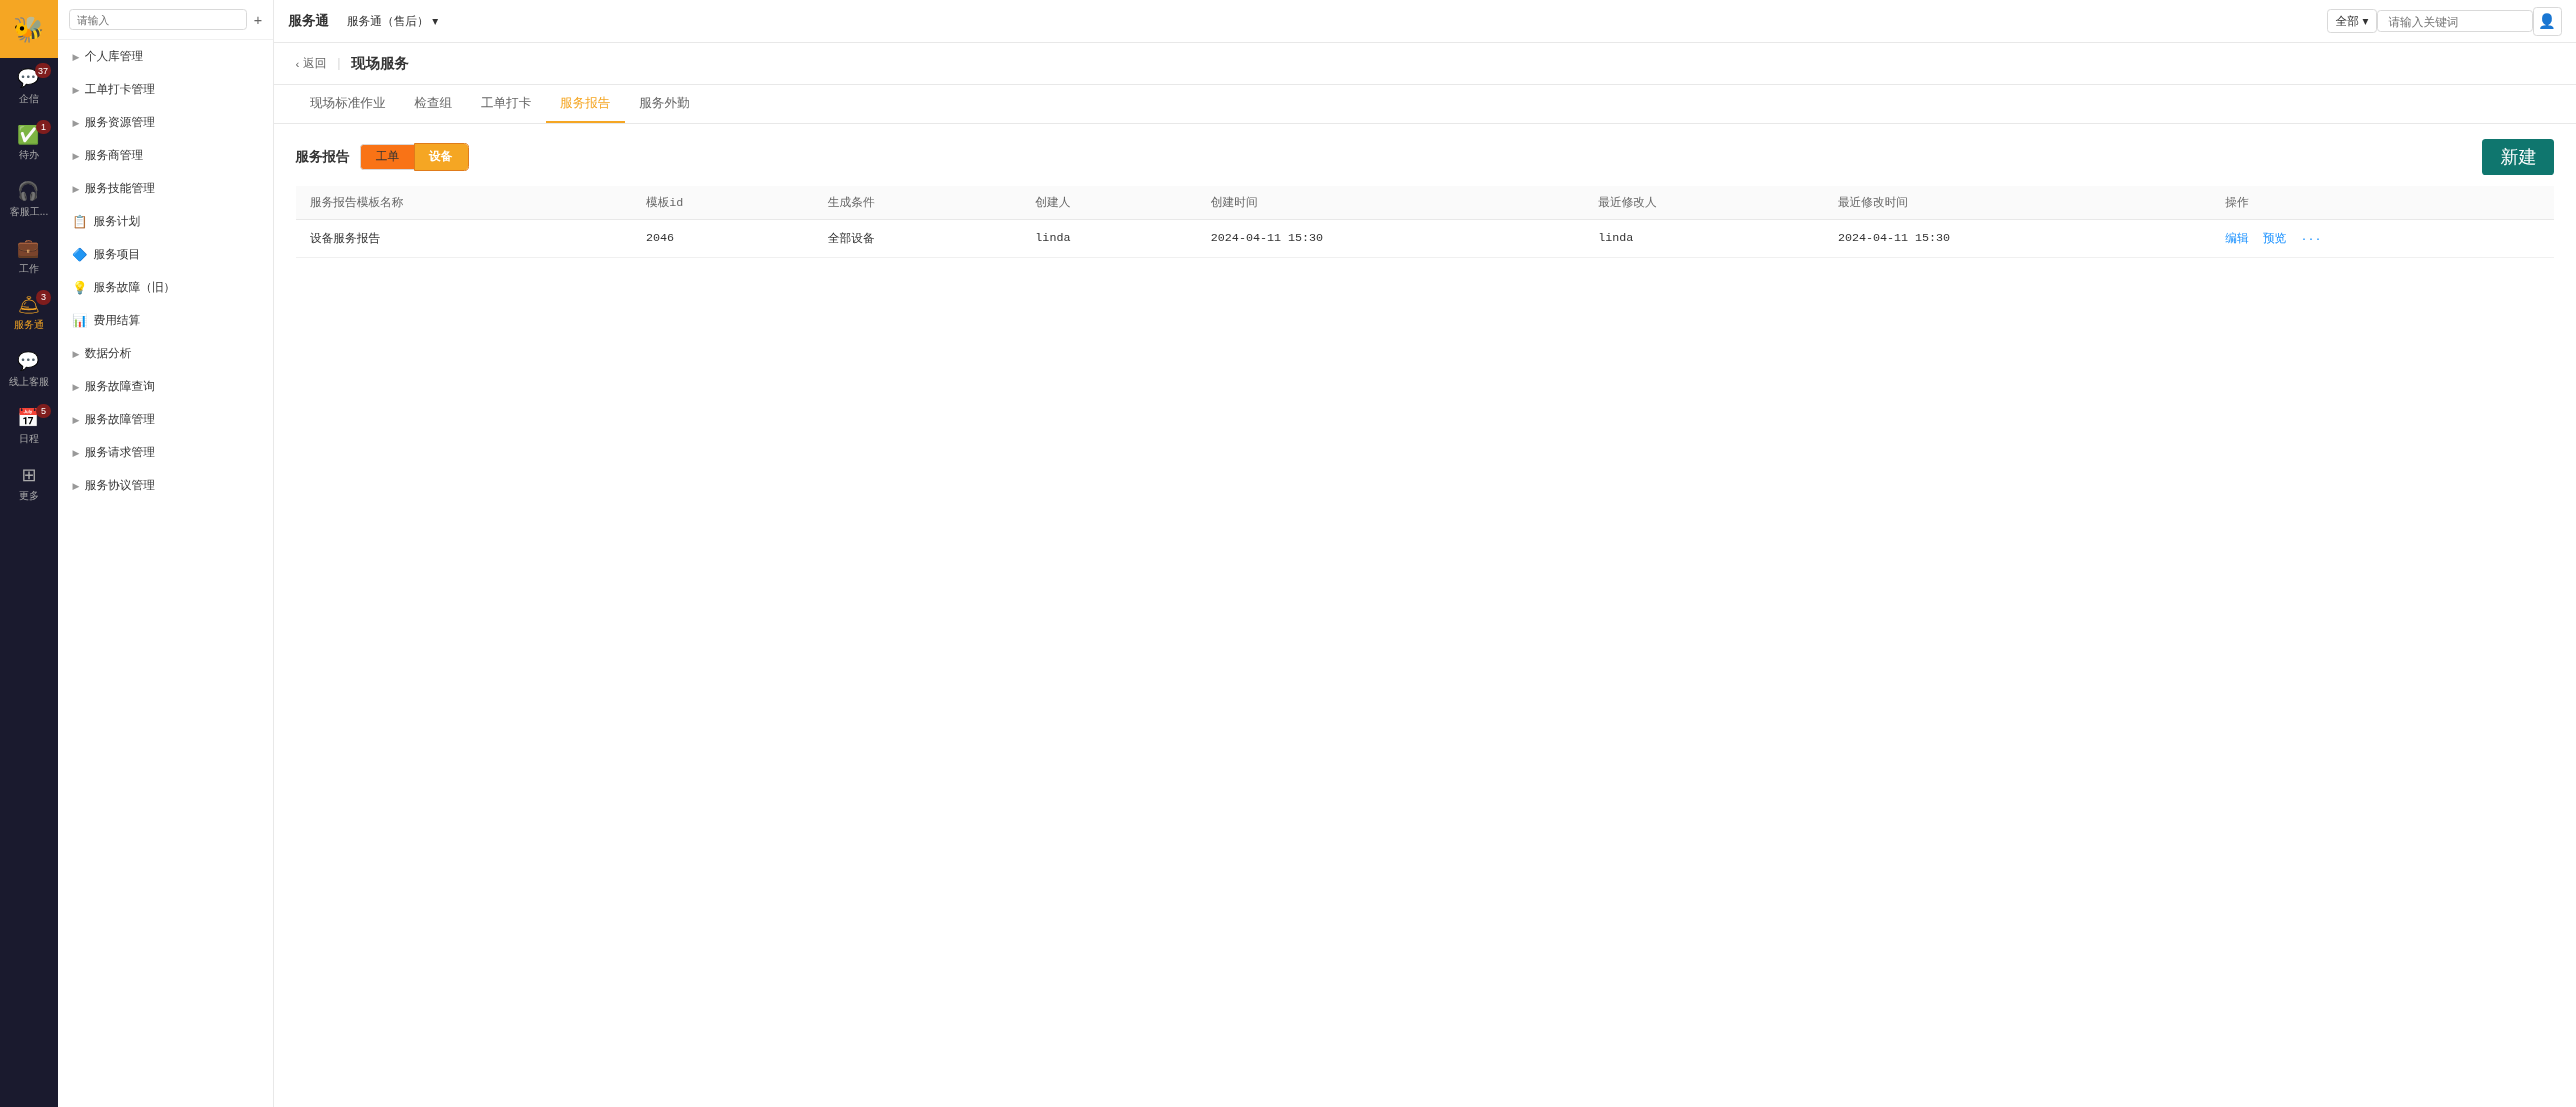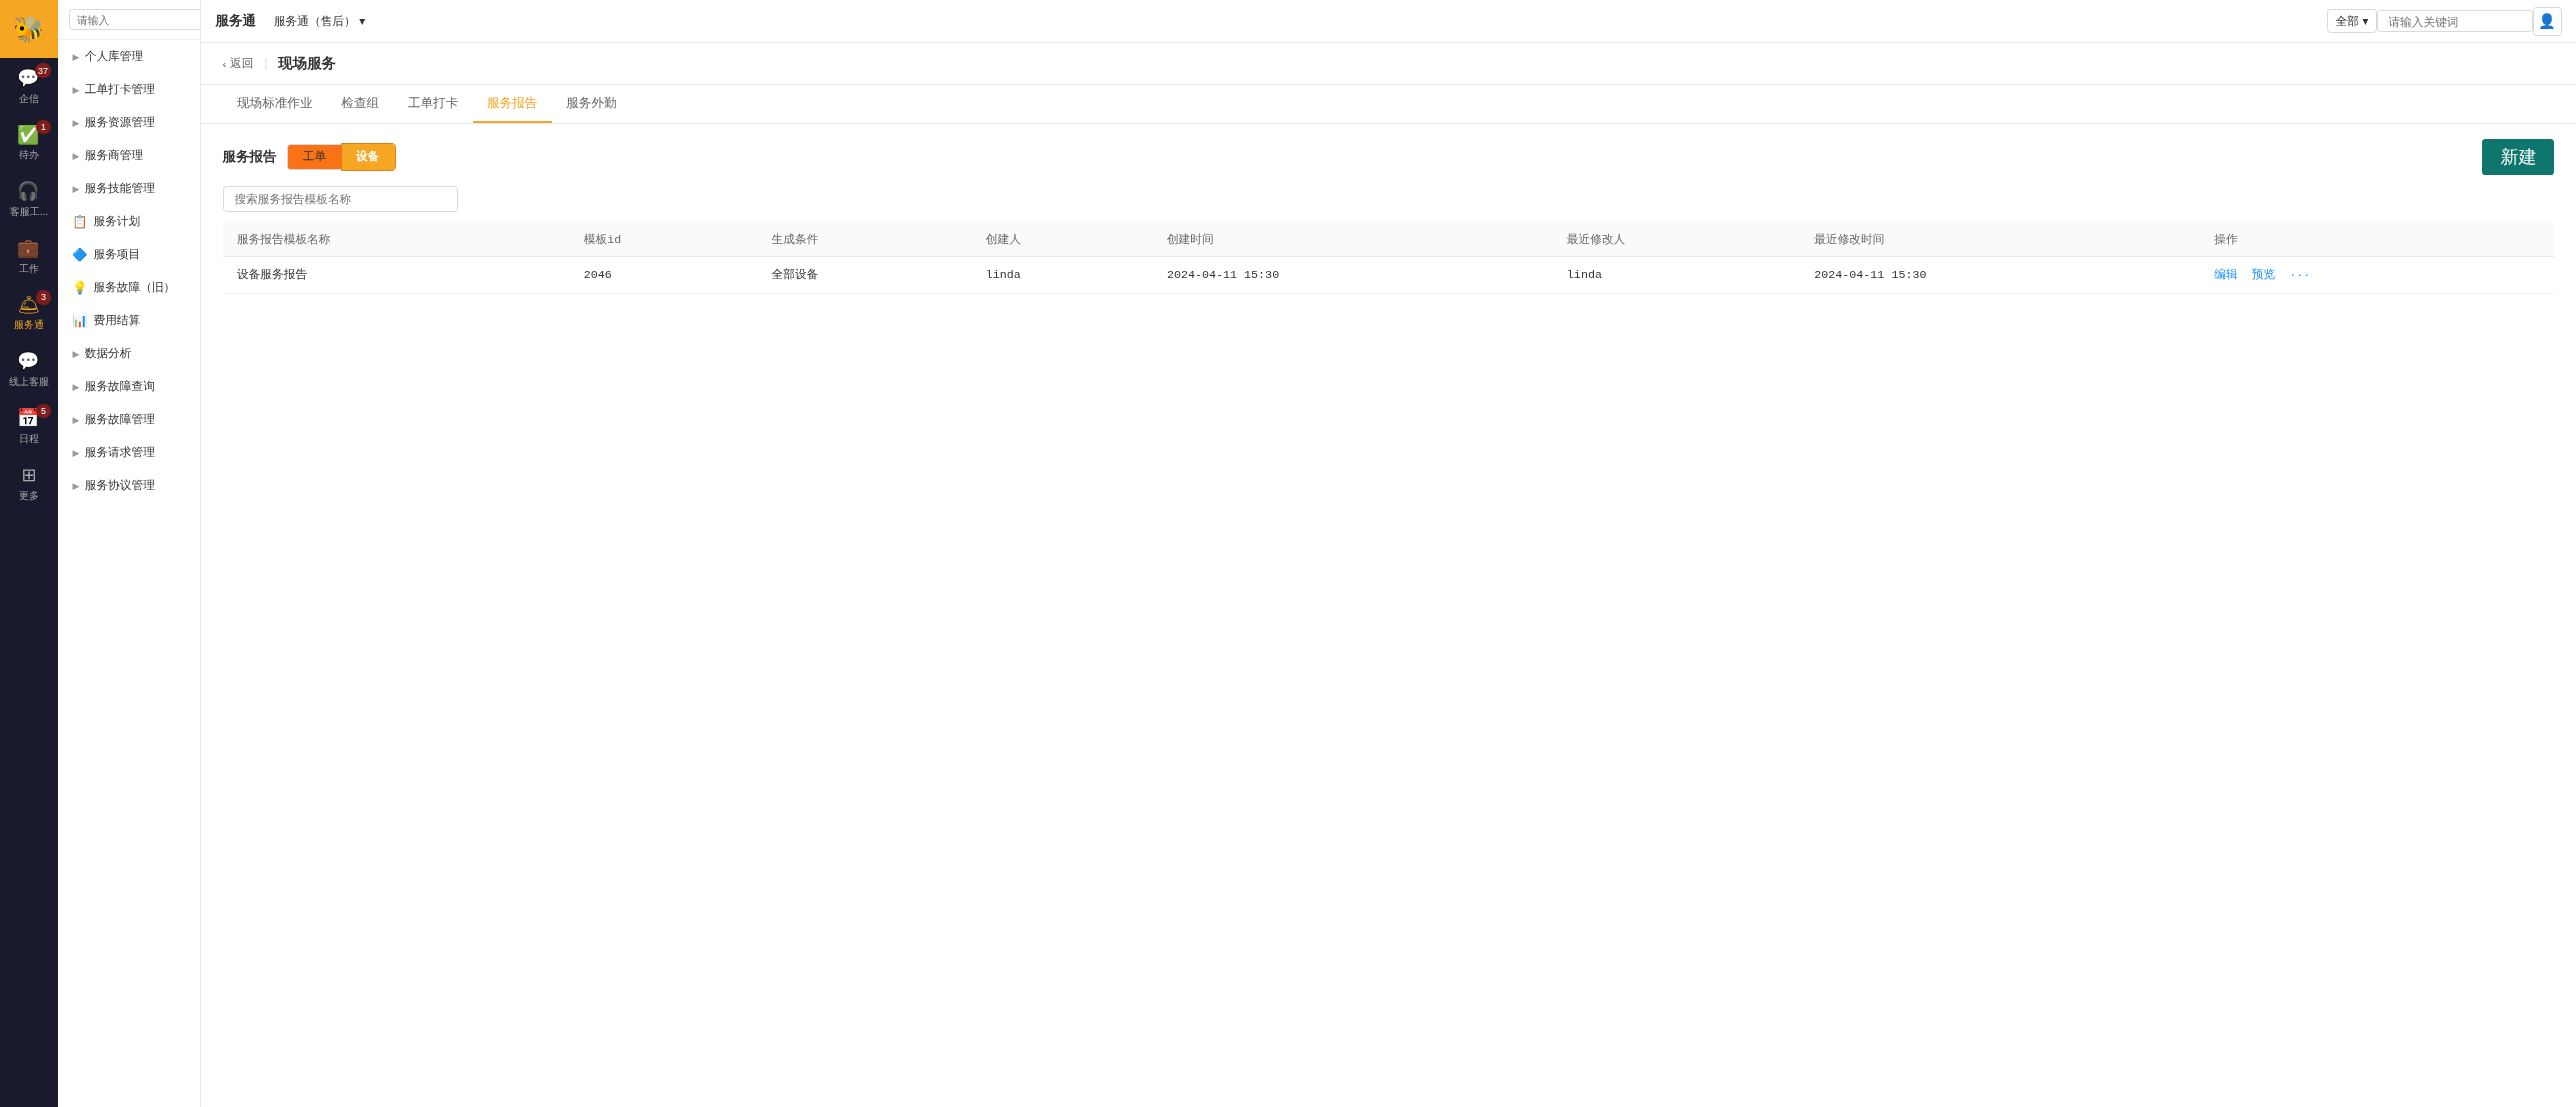--- a/index.html
+++ b/index.html
@@ -52,21 +52,21 @@
       border-radius: 7.2px;
       display: flex;
       align-items: center;
       justify-content: center;
       padding: 0 2.7px;
       margin-left: 36px;
     }
 
     
     .sidebar-white {
-      width: 143px;
+      width: 216px;
       background: #fff;
       border-right: 0.9px solid #e8e8e8;
       display: flex;
       flex-direction: column;
       flex-shrink: 0;
       overflow-y: auto;
     }
     .sidebar-white .top-bar {
       display: flex;
       align-items: center;
@@ -516,23 +516,20 @@
       <div class="report-header-row">
         <span class="report-title">服务报告</span>
         <div class="sub-tabs">
           <button class="sub-tab">工单</button>
           <button class="sub-tab active">设备</button>
         </div>
         <div class="spacer"></div>
         <button class="new-btn">新建</button>
       </div>
 
-      <div class="search-bar">
-        <input type="text" placeholder="搜索服务报告模板名称" style="">
-      </div>
 
       <table class="data-table">
         <thead>
           <tr>
             <th>服务报告模板名称</th>
             <th>模板id</th>
             <th>生成条件</th>
             <th>创建人</th>
             <th>创建时间</th>
             <th>最近修改人</th>

